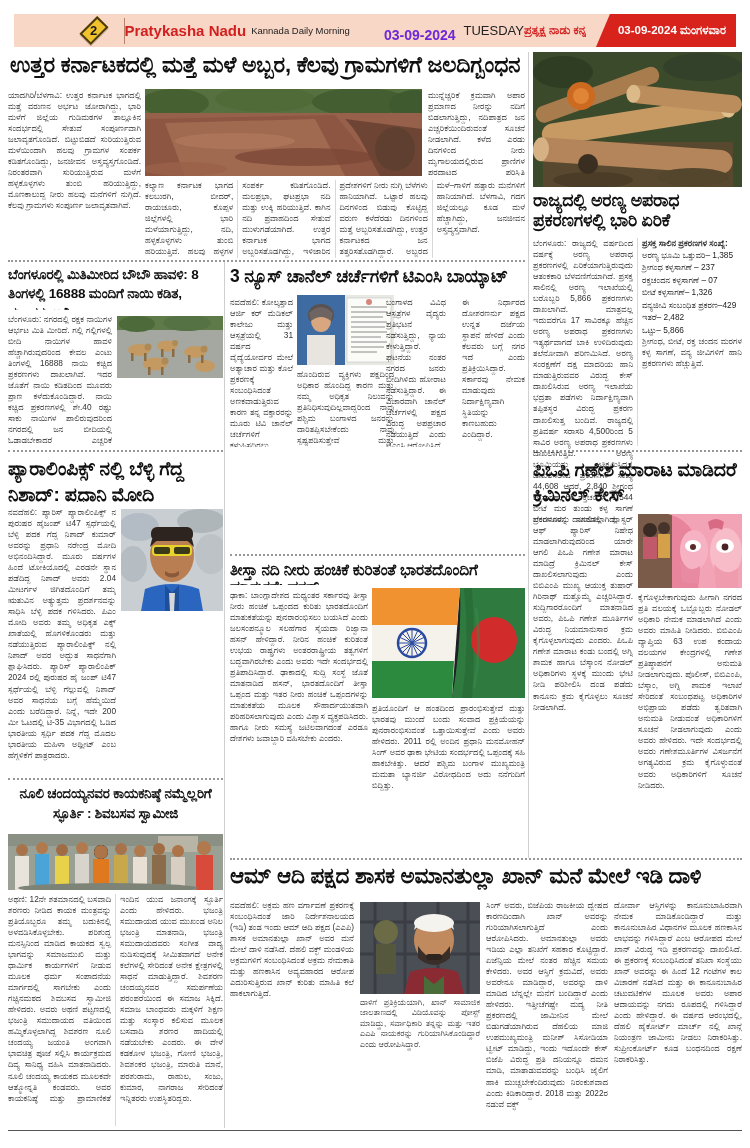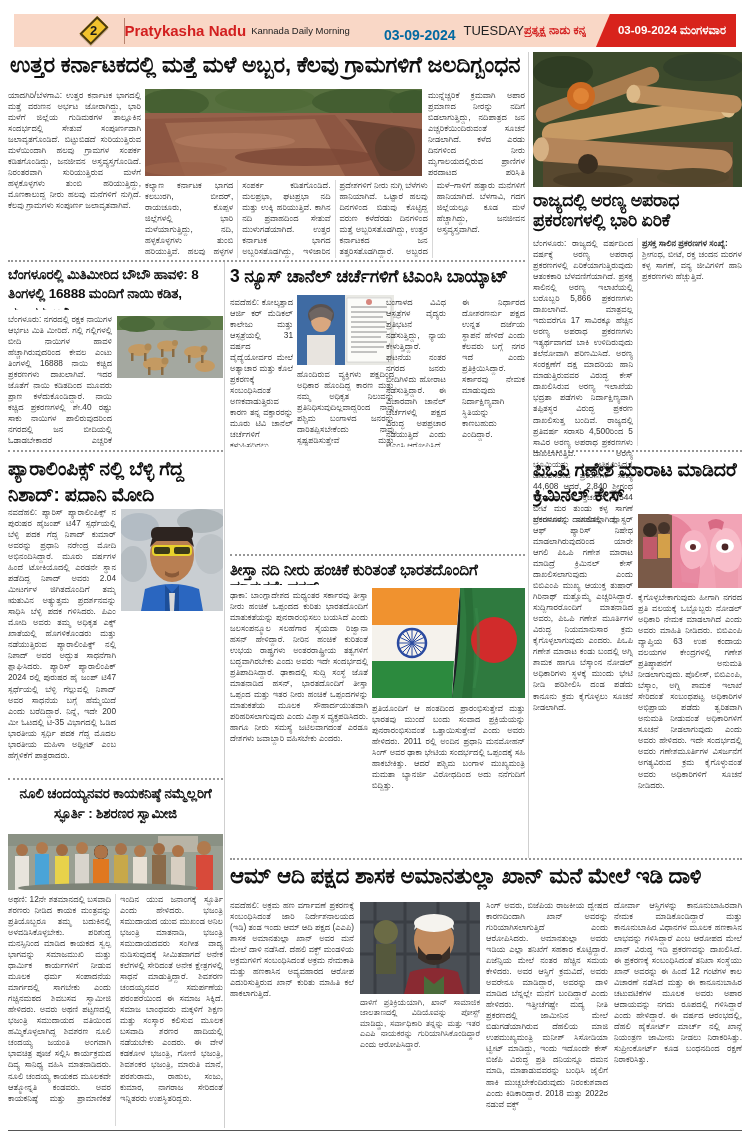--- a/index.html
+++ b/index.html
@@ -8,21 +8,21 @@
   .abs{position:absolute;}
   
   .hband{position:absolute;left:14px;top:14px;width:722px;height:33px;background:#f9d7c6;
          display:flex;align-items:center;}
   .diamond{width:21px;height:21px;background:#f2c22d;border:2px solid #4a3a10;transform:rotate(45deg);
            display:flex;align-items:center;justify-content:center;margin-left:72px;box-shadow:1px 1px 0 #00000033;}
   .diamond span{transform:rotate(-45deg);font-weight:bold;font-size:13px;color:#1a1a1a;}
   .hdiv{width:1px;height:26px;background:#b5826e;margin-left:22px;}
   .mast{font-weight:bold;font-size:15px;color:#d21f1f;white-space:nowrap;}
   .mastsub{margin-left:5px;font-size:9.5px;color:#222;white-space:nowrap;}
-  .hdate{margin-left:34px;font-weight:bold;font-size:14px;color:#0369a1;white-space:nowrap;margin-top:9px;}
+  .hdate{margin-left:34px;font-weight:bold;font-size:14px;color:#6d28d9;white-space:nowrap;margin-top:9px;}
   .hday{margin-left:8px;font-size:13px;color:#222;white-space:nowrap;}
   .htag{margin-left:auto;margin-right:10px;font-weight:bold;font-size:11.5px;color:#d21f1f;white-space:nowrap;overflow:hidden;max-width:170px;}
   .hbox{height:33px;background:#d8231c;color:#fff;font-weight:bold;font-size:11.5px;
         display:flex;align-items:center;padding:0 10px 0 22px;white-space:nowrap;
         clip-path:polygon(14px 0,100% 0,100% 100%,0 100%);}
   
   .hl{font-weight:bold;color:#101010;line-height:1.12;letter-spacing:-0.2px;overflow:hidden;}
   .txt{font-size:8.3px;line-height:1.33;text-align:justify;color:#333;overflow:hidden;word-break:break-word;}
   .txt2{column-count:2;column-gap:9px;column-rule:1px solid #d8d8d8;}
   .txt4{column-count:4;column-gap:9px;column-rule:1px solid #d8d8d8;}
@@ -101,20 +101,29 @@
         </g>
       <ellipse cx="60" cy="128" rx="40" ry="8" fill="#4a3c26"></ellipse>
         <ellipse cx="160" cy="125" rx="36" ry="9" fill="#53462c"></ellipse>
       <circle cx="55" cy="112" r="10" fill="#3a2e20"></circle>
     </svg>
   </div>
   <div class="abs hl" style="left:533px;top:191px;width:209px;height:44px;font-size:17.5px;">ರಾಜ್ಯದಲ್ಲಿ ಅರಣ್ಯ ಅಪರಾಧ ಪ್ರಕರಣಗಳಲ್ಲಿ ಭಾರಿ ಏರಿಕೆ</div>
   <div class="abs" style="left:533px;top:238px;width:209px;height:208px;column-count:2;column-gap:9px;column-rule:1px solid #d8d8d8;">
     <div class="txt">ಬೆಂಗಳೂರು: ರಾಜ್ಯದಲ್ಲಿ ವರ್ಷದಿಂದ ವರ್ಷಕ್ಕೆ ಅರಣ್ಯ ಅಪರಾಧ ಪ್ರಕರಣಗಳಲ್ಲಿ ಏರಿಕೆಯಾಗುತ್ತಿರುವುದು ಆತಂಕಕಾರಿ ಬೆಳವಣಿಗೆಯಾಗಿದೆ. ಪ್ರಸಕ್ತ ಸಾಲಿನಲ್ಲಿ ಅರಣ್ಯ ಇಲಾಖೆಯಲ್ಲಿ ಬರೊಬ್ಬರಿ 5,866 ಪ್ರಕರಣಗಳು ದಾಖಲಾಗಿವೆ. ಮಾತ್ರವಲ್ಲ ಇದುವರೆಗೂ 17 ಸಾವಿರಕ್ಕೂ ಹೆಚ್ಚಿನ ಅರಣ್ಯ ಅಪರಾಧ ಪ್ರಕರಣಗಳು ಇತ್ಯರ್ಥವಾಗದೆ ಬಾಕಿ ಉಳಿದಿರುವುದು ತಲೆನೋವಾಗಿ ಪರಿಣಮಿಸಿದೆ. ಅರಣ್ಯ ಸಂರಕ್ಷಣೆಗೆ ದಕ್ಷ ಮಾದರಿಯ ಹಾನಿ ಮಾಡುತ್ತಿರುವವರ ವಿರುದ್ಧ ಕೇಸ್ ದಾಖಲಿಸಿರುವ ಅರಣ್ಯ ಇಲಾಖೆಯ ಭದ್ರತಾ ಪಡೆಗಳು ನಿರ್ದಾಕ್ಷಿಣ್ಯವಾಗಿ ತಪ್ಪಿತಸ್ಥರ ವಿರುದ್ಧ ಪ್ರಕರಣ ದಾಖಲಿಸುತ್ತ ಬಂದಿವೆ. ರಾಜ್ಯದಲ್ಲಿ ಪ್ರತಿವರ್ಷ ಸರಾಸರಿ 4,500ರಿಂದ 5 ಸಾವಿರ ಅರಣ್ಯ ಅಪರಾಧ ಪ್ರಕರಣಗಳು ದಾಖಲಾಗುತ್ತಿವೆ. ಅರಣ್ಯ ಭೂಮಿಯನ್ನು ಅತಿಕ್ರಮಿಸಿದ್ದಕ್ಕೆ ದಾಖಲಿಸಲಾದ ಪ್ರಕರಣಗಳ ಸಂಖ್ಯೆ 44,608 ಆದರೆ, 2,840 ಶ್ರೀಗಂಧ ಕಳ್ಳಸಾಗಣೆ, 63 ರಕ್ತಚಂದನ, 1,544 ಬೀಟೆ ಮರ ತುಂಡು ಕಳ್ಳ ಸಾಗಣೆ ಪ್ರಕರಣಗಳನ್ನು ದಾಖಲಿಸಲಾಗಿದೆ.</div>
     <div class="txt" style="font-weight:bold;margin-top:0;">ಪ್ರಸಕ್ತ ಸಾಲಿನ ಪ್ರಕರಣಗಳ ಸಂಖ್ಯೆ:</div>
+    <div class="stats">
+        <div>ಅರಣ್ಯ ಭೂಮಿ ಒತ್ತುವರಿ– 1,385</div>
+        <div>ಶ್ರೀಗಂಧ ಕಳ್ಳಸಾಗಣೆ – 237</div>
+        <div>ರಕ್ತಚಂದನ ಕಳ್ಳಸಾಗಣೆ – 07</div>
+        <div>ಬೀಟೆ ಕಳ್ಳಸಾಗಣೆ– 1,326</div>
+        <div>ವನ್ಯಜೀವಿ ಸಂಬಂಧಿತ ಪ್ರಕರಣ–429</div>
+        <div>ಇತರೆ– 2,482</div>
+        <div>ಒಟ್ಟು– 5,866</div>
+      </div>
     <div class="txt">ಶ್ರೀಗಂಧ, ಬೀಟೆ, ರಕ್ತ ಚಂದನ ಮರಗಳ ಕಳ್ಳ ಸಾಗಣೆ, ವನ್ಯ ಜೀವಿಗಳಿಗೆ ಹಾನಿ ಪ್ರಕರಣಗಳು ಹೆಚ್ಚುತ್ತಿವೆ.</div>
   </div>
 
   <div class="abs dot" style="left:8px;top:260px;width:517px;"></div>
   <div class="abs vr" style="left:224px;top:262px;height:866px;"></div>
   <div class="abs hl" style="left:8px;top:266px;width:215px;height:44px;font-size:13.5px;line-height:1.4;">ಬೆಂಗಳೂರಲ್ಲಿ ಮಿತಿಮೀರಿದ ಬೌಬೌ ಹಾವಳಿ: 8 ತಿಂಗಳಲ್ಲಿ 16888 ಮಂದಿಗೆ ನಾಯಿ ಕಡಿತ, ಮೂವರು ಬಲಿ</div>
   <div class="abs" style="left:8px;top:314px;width:215px;height:132px;">
     <span class="ph" style="float:right;margin:2px 0 3px 5px;">
       <svg width="106" height="62" viewBox="0 0 106 62">
         <rect width="106" height="62" fill="#a4a8a0"></rect>
@@ -251,21 +260,21 @@
       <ellipse cx="88" cy="38" rx="16" ry="24" fill="#f8bcc9"></ellipse>
       <ellipse cx="87" cy="32" rx="9" ry="7" fill="#fff"></ellipse>
         <circle cx="87" cy="33" r="3.4" fill="#4a2424"></circle>
       <path d="M76 50 Q88 64 100 54 L100 74 L78 74 Z" fill="#ee9cae"></path>
       <path d="M70 8 Q78 2 86 8 L84 16 Q78 12 72 16 Z" fill="#d86a84"></path>
     </svg>
   </div>
   <div class="abs txt" style="left:638px;top:592px;width:104px;height:266px;">ಕೈಗೊಳ್ಳಬೇಕಾಗುವುದು ಹೀಗಾಗಿ ನಗರದ ಪ್ರತಿ ವಲಯಕ್ಕೆ ಒಬ್ಬೊಬ್ಬರು ನೋಡಲ್ ಅಧಿಕಾರಿ ನೇಮಕ ಮಾಡಲಾಗಿದೆ ಎಂದು ಅವರು ಮಾಹಿತಿ ನೀಡಿದರು. ಬಿಬಿಎಂಪಿ ವ್ಯಾಪ್ತಿಯ 63 ಉಪ ಕಂದಾಯ ವಲಯಗಳ ಕೇಂದ್ರಗಳಲ್ಲಿ ಗಣೇಶ ಪ್ರತಿಷ್ಠಾಪನೆಗೆ ಅನುಮತಿ ನೀಡಲಾಗುವುದು. ಪೊಲೀಸ್, ಬಿಬಿಎಂಪಿ, ಬೆಸ್ಕಾಂ, ಅಗ್ನಿ ಶಾಮಕ ಇಲಾಖೆ ಸೇರಿದಂತೆ ಸಂಬಂಧಪಟ್ಟ ಅಧಿಕಾರಿಗಳ ಅಭಿಪ್ರಾಯ ಪಡೆದು ತ್ವರಿತವಾಗಿ ಅನುಮತಿ ನೀಡುವಂತೆ ಅಧಿಕಾರಿಗಳಿಗೆ ಸೂಚನೆ ನೀಡಲಾಗುವುದು ಎಂದು ಅವರು ಹೇಳಿದರು. ಇದೇ ಸಂದರ್ಭದಲ್ಲಿ ಅವರು ಗಣೇಶಮೂರ್ತಿಗಳ ವಿಸರ್ಜನೆಗೆ ಅಗತ್ಯವಿರುವ ಕ್ರಮ ಕೈಗೊಳ್ಳುವಂತೆ ಅವರು ಅಧಿಕಾರಿಗಳಿಗೆ ಸೂಚನೆ ನೀಡಿದರು.</div>
 
   <div class="abs dot" style="left:8px;top:778px;width:215px;"></div>
-  <div class="abs hl" style="left:8px;top:784px;width:215px;height:46px;font-size:13.5px;line-height:1.5;text-align:center;">ನೂಲಿ ಚಂದಯ್ಯನವರ ಕಾಯಕನಿಷ್ಠೆ ನಮ್ಮೆಲ್ಲರಿಗೆ ಸ್ಫೂರ್ತಿ : ಶಿಶರಣರ ಸ್ವಾಮೀಜಿ</div>
+  <div class="abs hl" style="left:8px;top:784px;width:215px;height:46px;font-size:13.5px;line-height:1.5;text-align:center;">ನೂಲಿ ಚಂದಯ್ಯನವರ ಕಾಯಕನಿಷ್ಠೆ ನಮ್ಮೆಲ್ಲರಿಗೆ ಸ್ಫೂರ್ತಿ : ಶಿವಬಸವ ಸ್ವಾಮೀಜಿ</div>
   <div class="abs ph" style="left:8px;top:834px;">
     <svg width="215" height="56" viewBox="0 0 215 56">
       <rect width="215" height="56" fill="#9aa093"></rect>
       <rect y="0" width="215" height="12" fill="#8a9184"></rect>
       <rect x="150" y="2" width="40" height="16" fill="#b8b4a6"></rect>
       <g>
         <circle cx="14" cy="16" r="6" fill="#a8734a"></circle>
           <rect x="7" y="22" width="14" height="34" fill="#e8e4dc"></rect>
         <circle cx="34" cy="14" r="6" fill="#b07a4e"></circle>
           <rect x="27" y="20" width="14" height="36" fill="#4aa4d8"></rect>

